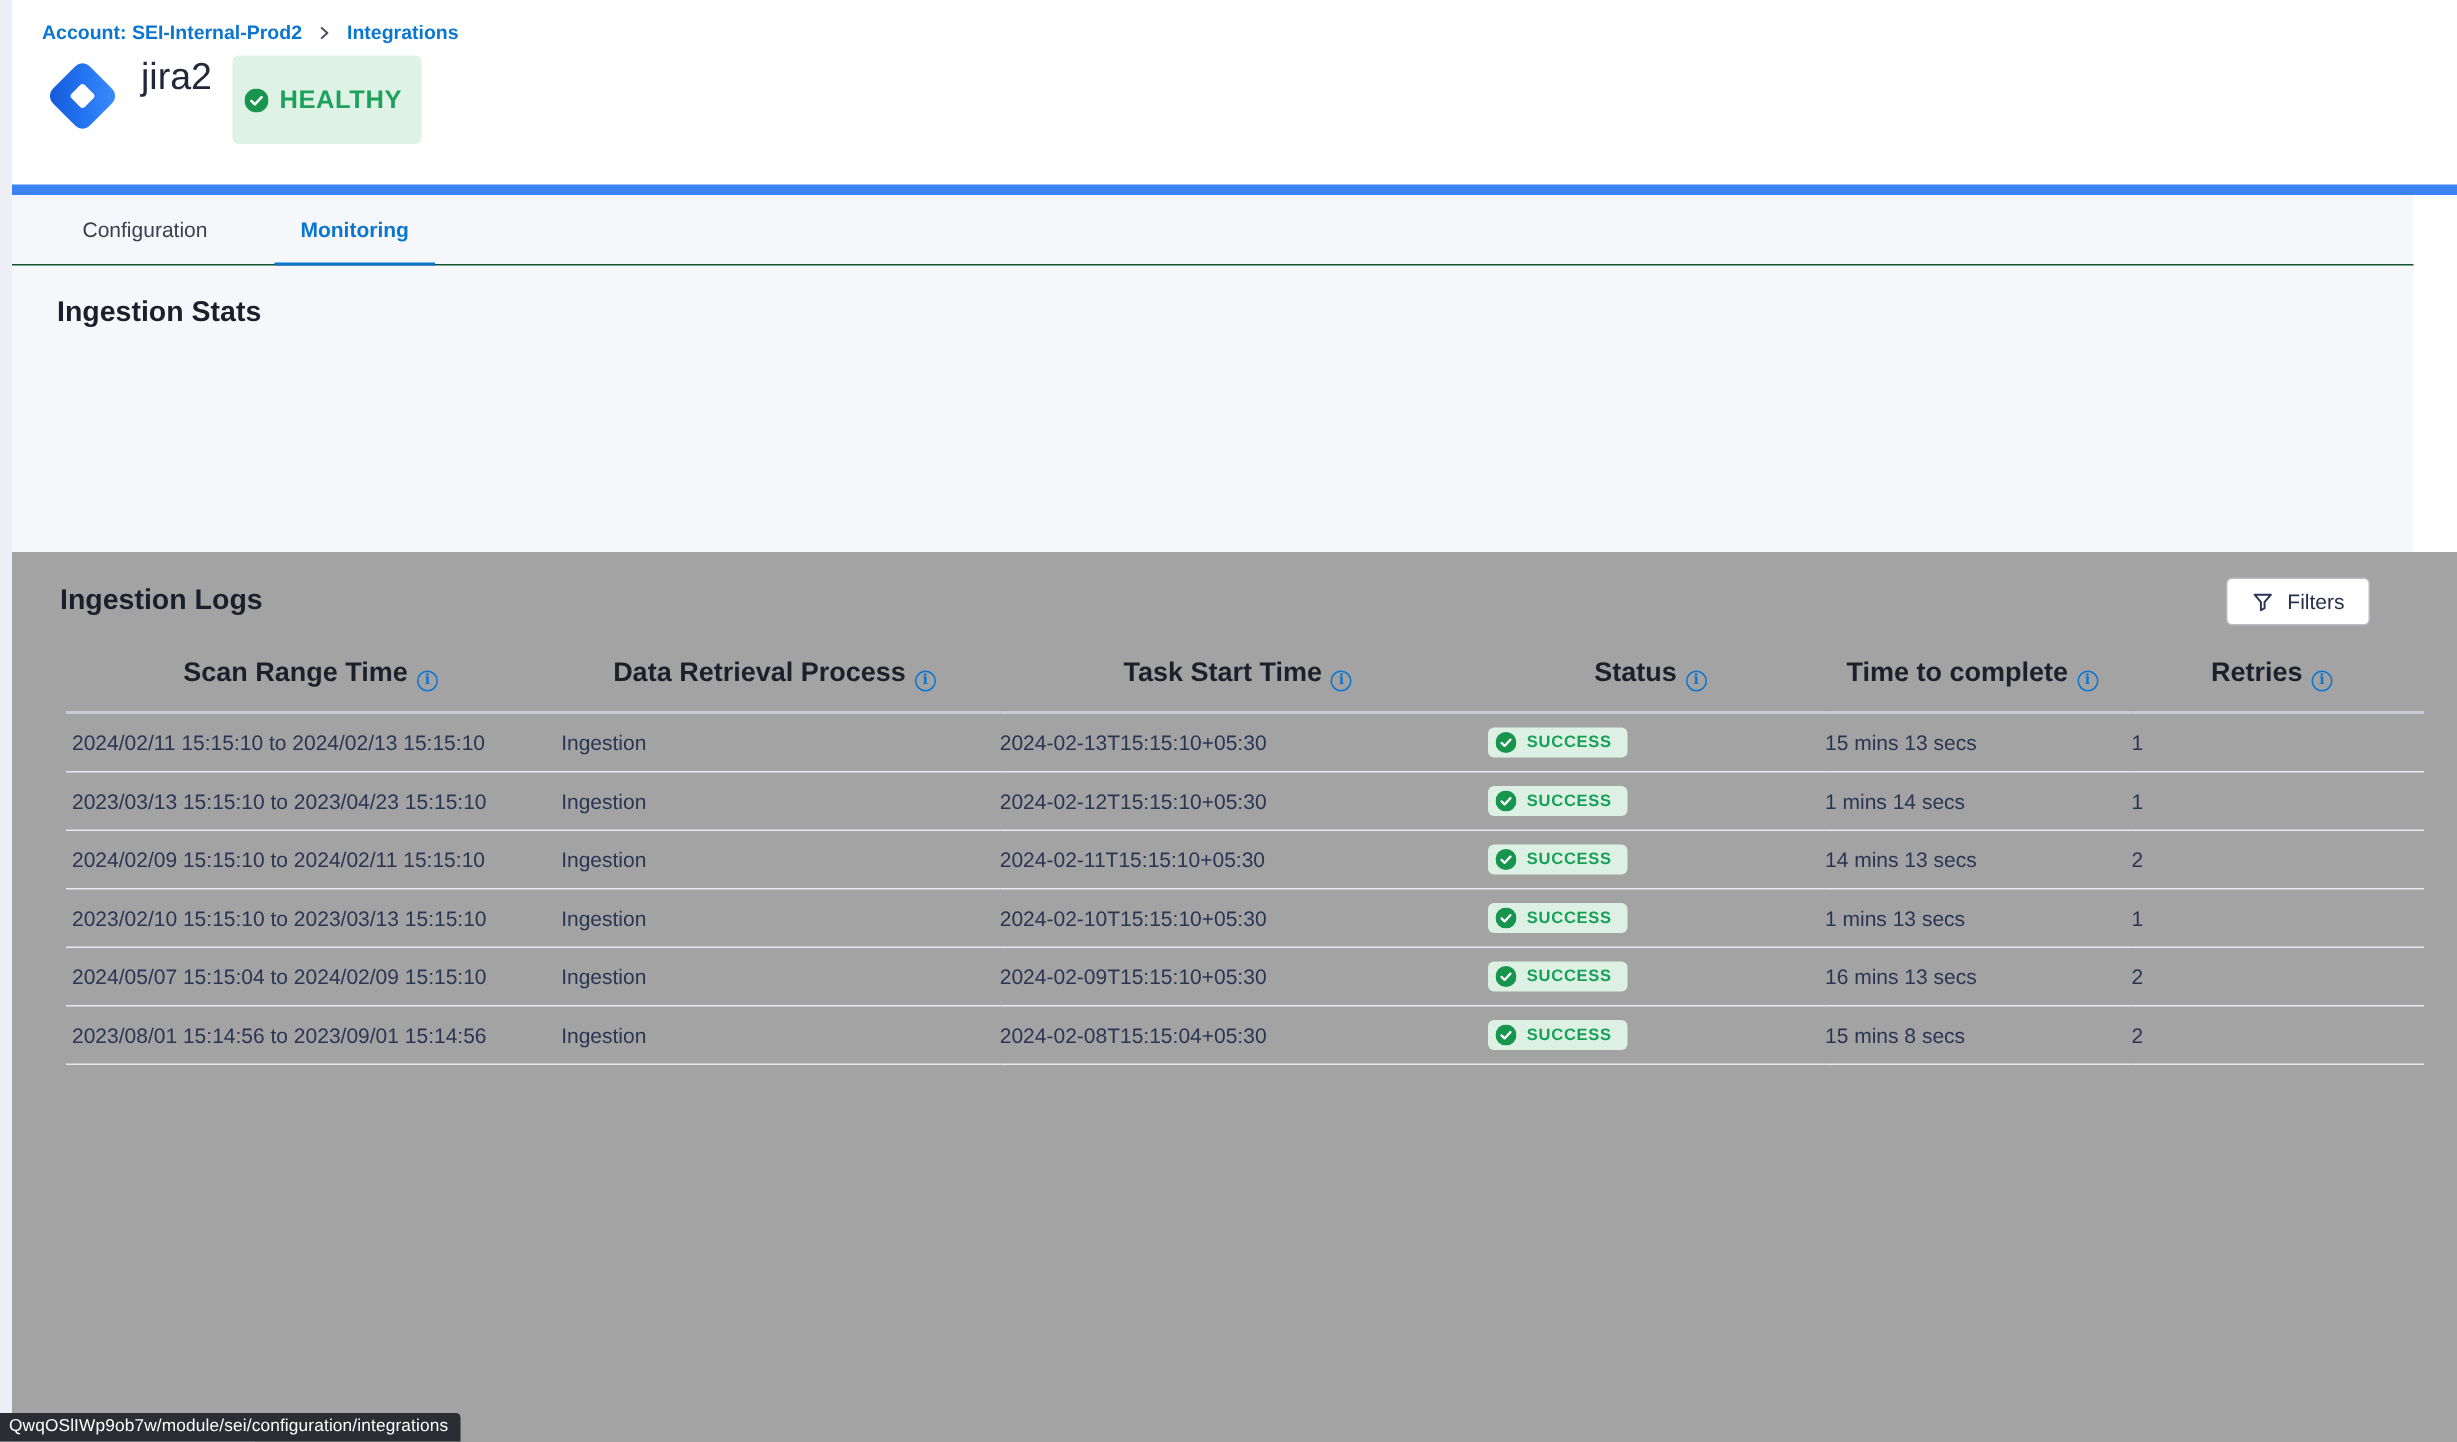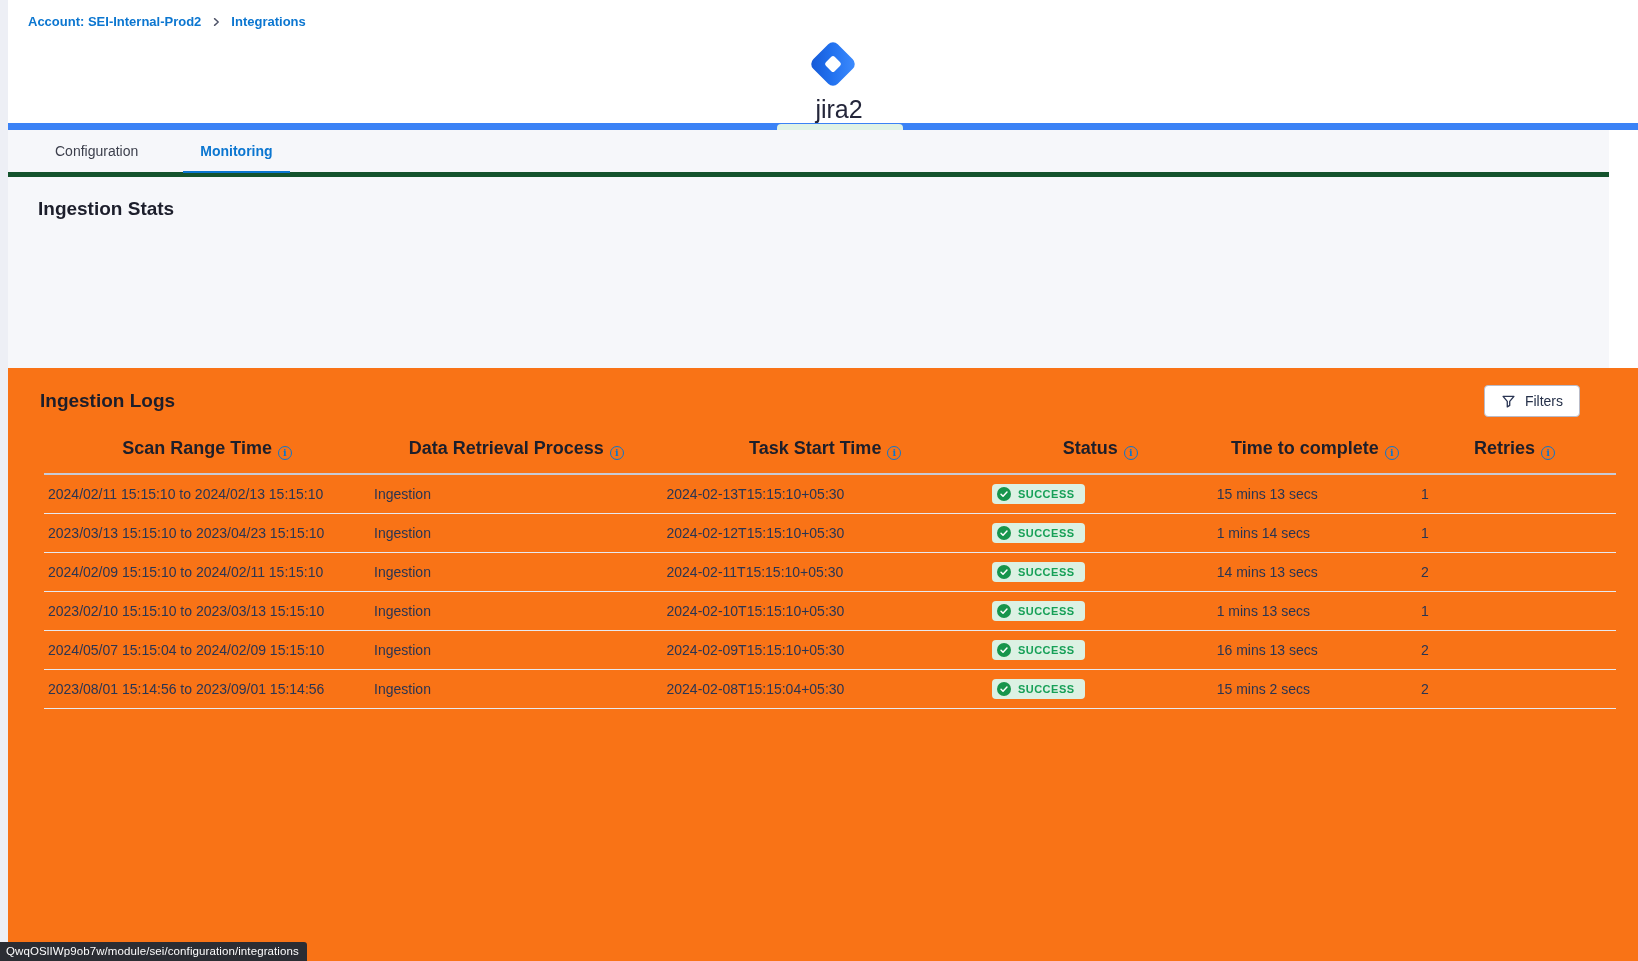--- a/index.html
+++ b/index.html
@@ -11,52 +11,52 @@
     color: #2a3553;
   }
   
   .page-header {
     margin-left: 8px; background: #fff; height: 130px;
     border-bottom: 7px solid #3b82f6; padding: 14px 0 0 20px;
   }
   .breadcrumb { display: flex; align-items: center; gap: 9px; font-size: 13px; font-weight: 600; }
   .breadcrumb a { color: #0b76d0; text-decoration: none; cursor: pointer; }
   .crumb-sep { display: inline-flex; margin-top: 1px; }
-  .title-row { display: flex; align-items: center; margin-top: 8px; flex-direction: column; }
+  .title-row { display: flex; margin-top: 8px; }
   .jira-logo { flex: 0 0 auto; }
   .page-title { font-size: 25px; font-weight: 500; color: #24263a; margin: 0 0 0 12px; }
   .health-badge {
     display: inline-flex; align-items: center; gap: 7px;
     background: #dff2e6; border-radius: 4px; padding: 5px 13px 5px 8px; margin-left: 14px;
   }
   .health-badge .health-text { font-size: 17px; font-weight: 700; color: #1da25c; letter-spacing: .4px; }
   
   .stats-band { margin-left: 8px; background: #f6f7fa; height: 238px; position: relative; }
   .scroll-gutter { position: absolute; top: 0; right: 0; width: 29px; height: 100%; background: #fff; }
   .tabbar {
     display: flex; height: 47px; padding-left: 30px; margin-right: 29px;
-    border-bottom: 5px solid #14532d; position: relative; z-index: 1;
+    border-bottom: 1px solid #14532d; position: relative; z-index: 1;
   }
   .tab {
     display: flex; align-items: center; padding: 0 17px; font-size: 14px; cursor: pointer;
     color: #3c3f4c; border-bottom: 2px solid transparent; margin-bottom: -1px;
   }
   .tab + .tab { margin-left: 28px; }
   .tab.active { color: #0b76d0; font-weight: 700; border-bottom-color: #0b76d0; }
   .section-heading { font-size: 19px; font-weight: 700; color: #1c1e2b; margin: 0; }
   .stats-heading { padding: 21px 0 0 30px; }
   .cards { display: flex; gap: 21px; margin: 15px 0 0 30px; }
   .stat-card {
     width: 235px; height: 130px; background: #fff;
     border: 1px solid #dcdee8; border-radius: 4px; padding: 23px 0 0 24px;
   }
   .stat-label { font-size: 13px; font-weight: 600; color: #2e4164; letter-spacing: .4px; }
   .stat-value { font-size: 44px; font-weight: 400; color: #54565f; margin-top: 13px; line-height: 1; }
   
-  .logs-section { margin-left: 8px; background: #f97316; height: 593px; }
+  .logs-section { margin-left: 8px; background: #a3a3a3; height: 593px; }
   .logs-head { display: flex; justify-content: space-between; align-items: center; padding: 17px 58px 6px 32px; }
   .filters-button {
     display: inline-flex; align-items: center; gap: 9px; background: #fff;
     border: 1px solid #b9bbc8; border-radius: 4px; padding: 7px 16px;
     font-family: inherit; font-size: 14px; color: #253049; cursor: pointer;
   }
   table.logs-table { border-collapse: collapse; table-layout: fixed; width: 1572px; margin: 2px 30px 0 36px; }
   .logs-table th {
     text-align: center; font-size: 18px; font-weight: 700; color: #1d1f2b;
     padding: 13px 8px 13px 0; border-bottom: 2px solid #c9cbd6; white-space: nowrap;
@@ -254,20 +254,20 @@
         <td>2024-02-08T15:15:04+05:30</td>
         <td><span class="status-badge">
               <span class="badge-check" style="display: inline-flex;">
                 <svg width="14" height="14" viewBox="0 0 16 16">
                   <circle cx="8" cy="8" r="8" fill="#17954c"></circle>
                   <path d="M4.6 8.3l2.3 2.3 4.5-4.8" fill="none" stroke="#fff" stroke-width="1.7" stroke-linecap="round" stroke-linejoin="round"></path>
                 </svg>
               </span>
               <span class="status-text">SUCCESS</span>
             </span></td>
-        <td>15 mins 2 secs</td>
+        <td>15 mins 8 secs</td>
         <td>2</td>
       </tr>
     </tbody>
   </table>
 </section>
 
 <div class="url-tooltip">QwqOSlIWp9ob7w/module/sei/configuration/integrations</div>
 
 </body></html>

